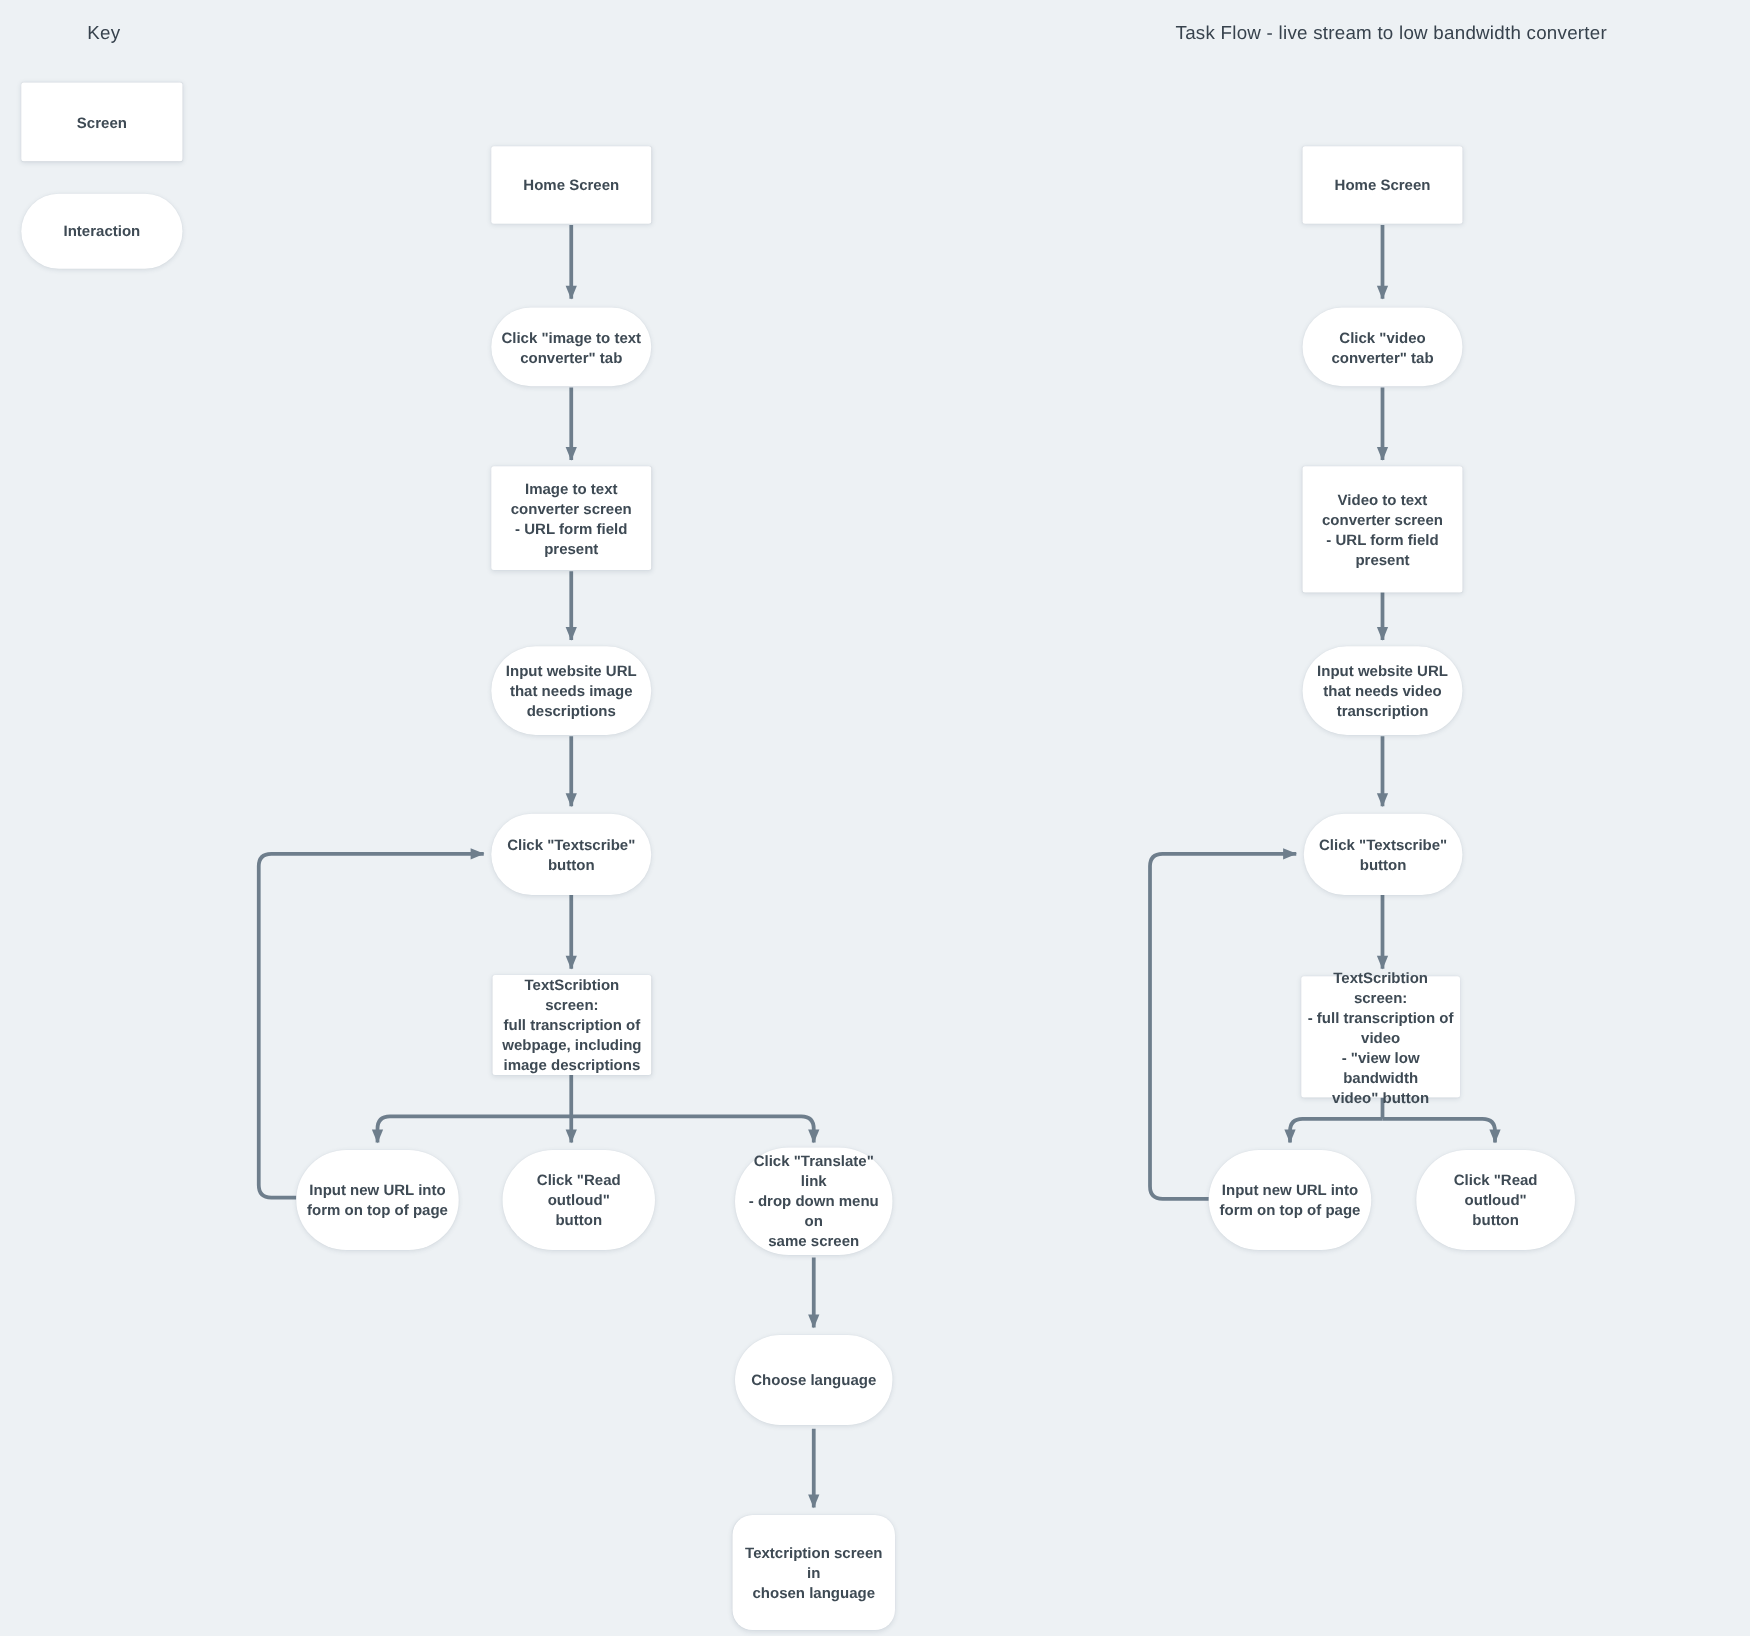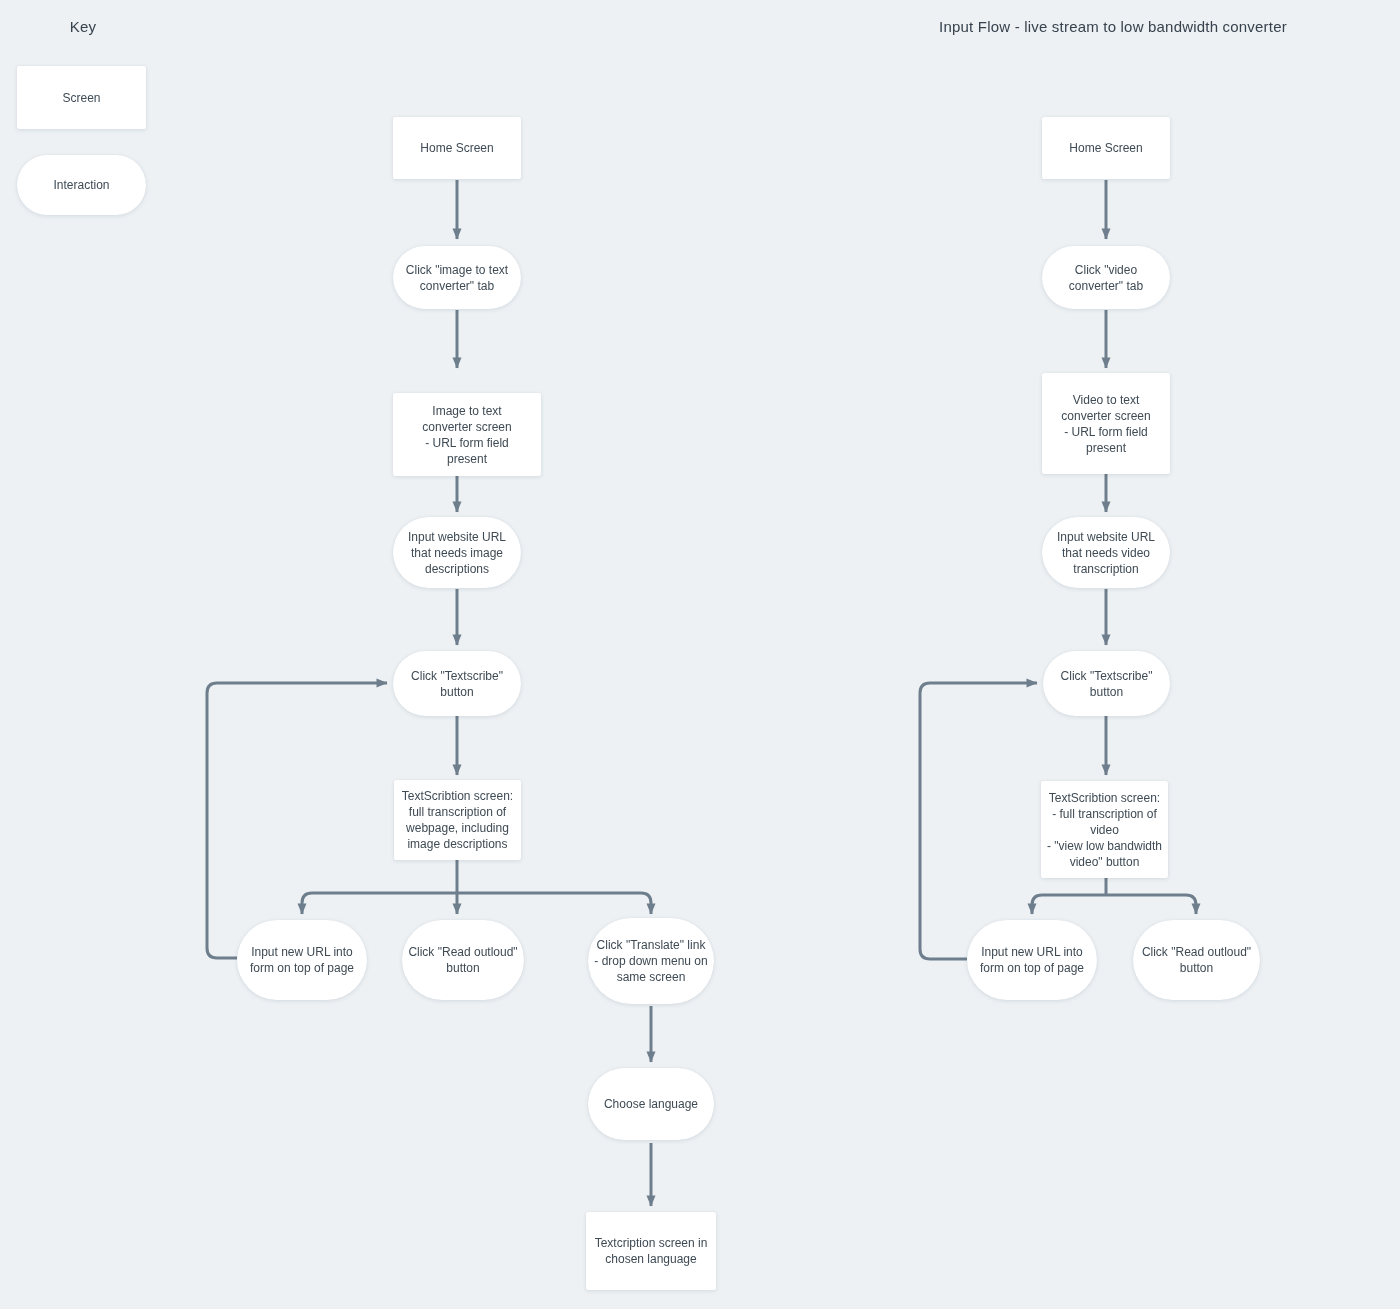--- a/index.html
+++ b/index.html
@@ -48,20 +48,21 @@
     color:var(--text);
     display:flex;
     align-items:center;
     justify-content:center;
     text-align:center;
     white-space:pre-line;
     font-size:12px;
     line-height:16px;
     box-shadow:0 1px 4px rgba(50,70,90,.13), 0 0 1px rgba(50,70,90,.08);
     padding:4px;
+    font-weight:bold;
   }
   .rect{border-radius:2px;}
   .pill{border-radius:999px;}
 </style>
 </head>
 <body>
 
 <div class="canvas">
 
   <svg class="connectors" width="1400" height="1309" viewBox="0 0 1400 1309" aria-hidden="true">
@@ -93,50 +94,50 @@
     <path class="conn" d="M1106,716 L1106,775" marker-end="url(#ah)"></path>
 
     <path class="conn" d="M1106,878 L1106,895"></path>
     <path class="conn" d="M1106,895 L1042,895 Q1032,895 1032,905 L1032,914" marker-end="url(#ah)"></path>
     <path class="conn" d="M1106,895 L1186,895 Q1196,895 1196,905 L1196,914" marker-end="url(#ah)"></path>
 
     <path class="conn" d="M967,959 L930,959 Q920,959 920,949 L920,693 Q920,683 930,683 L1037,683" marker-end="url(#ah)"></path>
   </svg>
 
   <div class="title" style="left:83px;top:18px;">Key</div>
-  <div class="title" style="left:1113px;top:18px;">Input Flow - live stream to low bandwidth converter</div>
+  <div class="title" style="left:1113px;top:18px;">Task Flow - live stream to low bandwidth converter</div>
 
   <div class="node rect" style="left:17px;top:66px;width:129px;height:63px;">Screen</div>
   <div class="node pill" style="left:17px;top:155px;width:129px;height:60px;">Interaction</div>
 
   <div class="node rect" style="left:393px;top:117px;width:128px;height:62px;">Home Screen</div>
   <div class="node pill" style="left:393px;top:246px;width:128px;height:63px;">Click "image to text
 converter" tab</div>
-  <div class="node rect" style="left:393px;top:393px;width:148px;height:83px;">Image to text
+  <div class="node rect" style="left:393px;top:373px;width:128px;height:83px;">Image to text
 converter screen
 - URL form field
 present</div>
   <div class="node pill" style="left:393px;top:517px;width:128px;height:71px;">Input website URL
 that needs image
 descriptions</div>
   <div class="node pill" style="left:393px;top:651px;width:128px;height:65px;">Click "Textscribe"
 button</div>
   <div class="node rect" style="left:394px;top:780px;width:127px;height:80px;">TextScribtion screen:
 full transcription of
 webpage, including
 image descriptions</div>
   <div class="node pill" style="left:237px;top:920px;width:130px;height:80px;">Input new URL into
 form on top of page</div>
   <div class="node pill" style="left:402px;top:920px;width:122px;height:80px;">Click "Read outloud"
 button</div>
   <div class="node pill" style="left:588px;top:918px;width:126px;height:86px;">Click "Translate" link
 - drop down menu on
 same screen</div>
   <div class="node pill" style="left:588px;top:1068px;width:126px;height:72px;">Choose language</div>
-  <div class="node rect" style="left:586px;top:1212px;width:130px;height:78px;">Textcription screen in
+  <div class="node rect" style="left:586px;top:1212px;width:130px;height:92px;border-radius:16px;">Textcription screen in
 chosen language</div>
 
   <div class="node rect" style="left:1042px;top:117px;width:128px;height:62px;">Home Screen</div>
   <div class="node pill" style="left:1042px;top:246px;width:128px;height:63px;">Click "video
 converter" tab</div>
   <div class="node rect" style="left:1042px;top:373px;width:128px;height:101px;">Video to text
 converter screen
 - URL form field
 present</div>
   <div class="node pill" style="left:1042px;top:517px;width:128px;height:71px;">Input website URL

